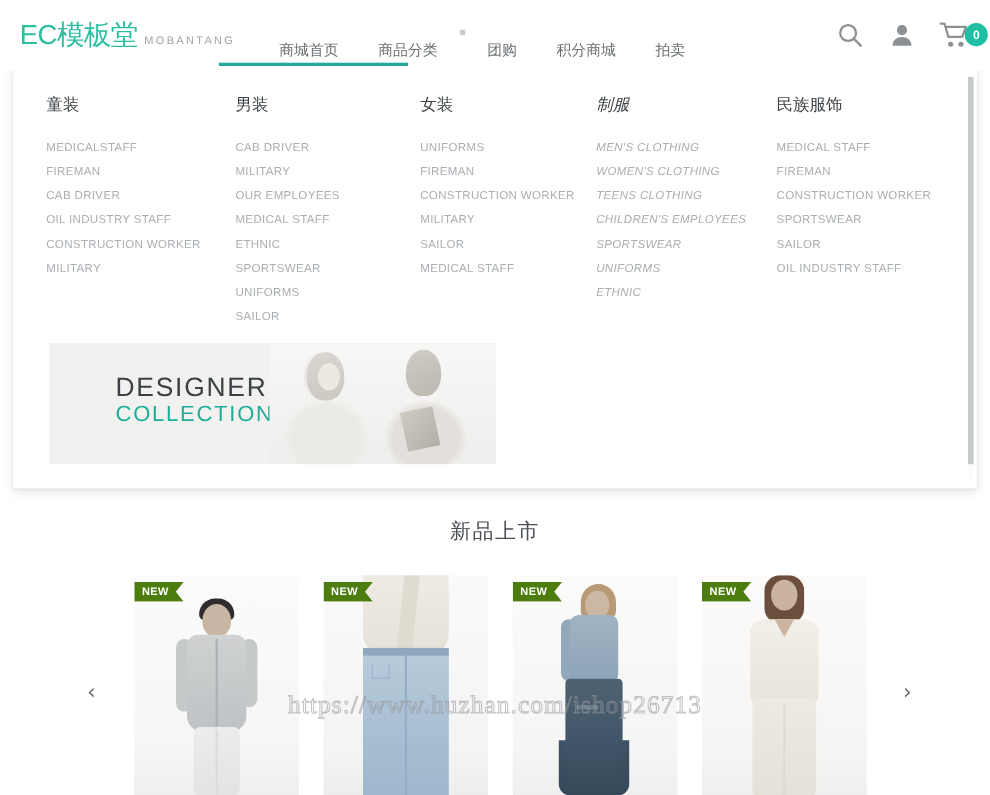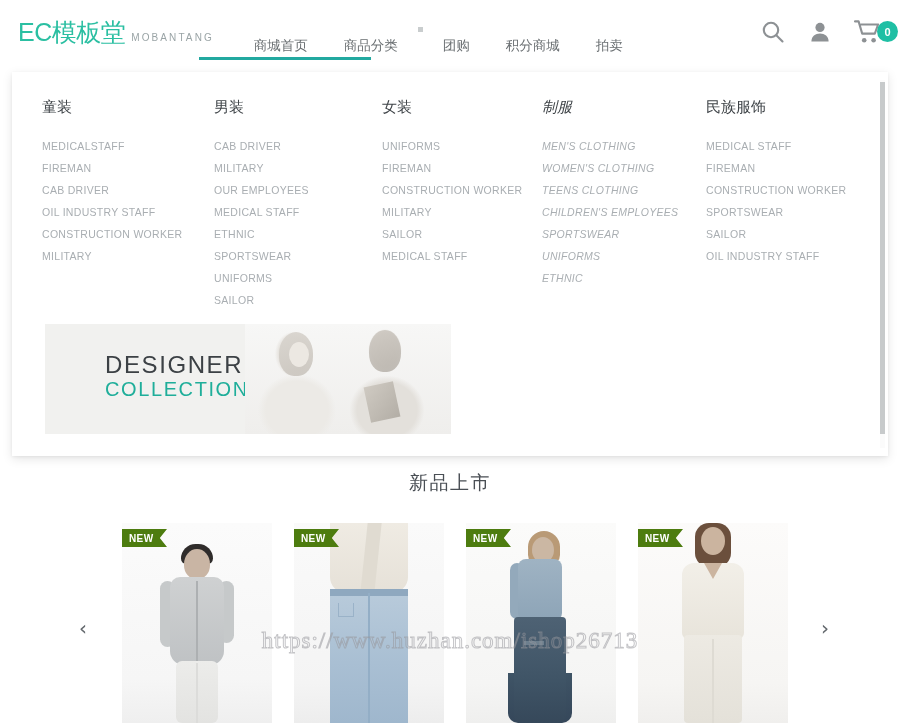--- a/index.html
+++ b/index.html
@@ -62,21 +62,21 @@
   .cart-badge {
     position: absolute; right: -16px; top: 2px;
     width: 21px; height: 21px; border-radius: 50%;
     background: #1fbfa4; color: #ffffff;
     font-size: 11px; font-weight: 600;
     display: flex; align-items: center; justify-content: center;
   }
 
   
   .dropdown {
-    position: absolute; left: 12px; top: 72px;
+    position: absolute; left: 12px; top: 60px;
     width: 876px; height: 384px;
     background: #ffffff;
     box-shadow: 0 3px 10px rgba(0,0,0,0.10), 0 1px 3px rgba(0,0,0,0.06);
     z-index: 20;
     overflow: hidden;
   }
   .dd-cols {
     display: flex; padding: 26px 0 0 30px;
   }
   .dd-col { width: 166px; }

